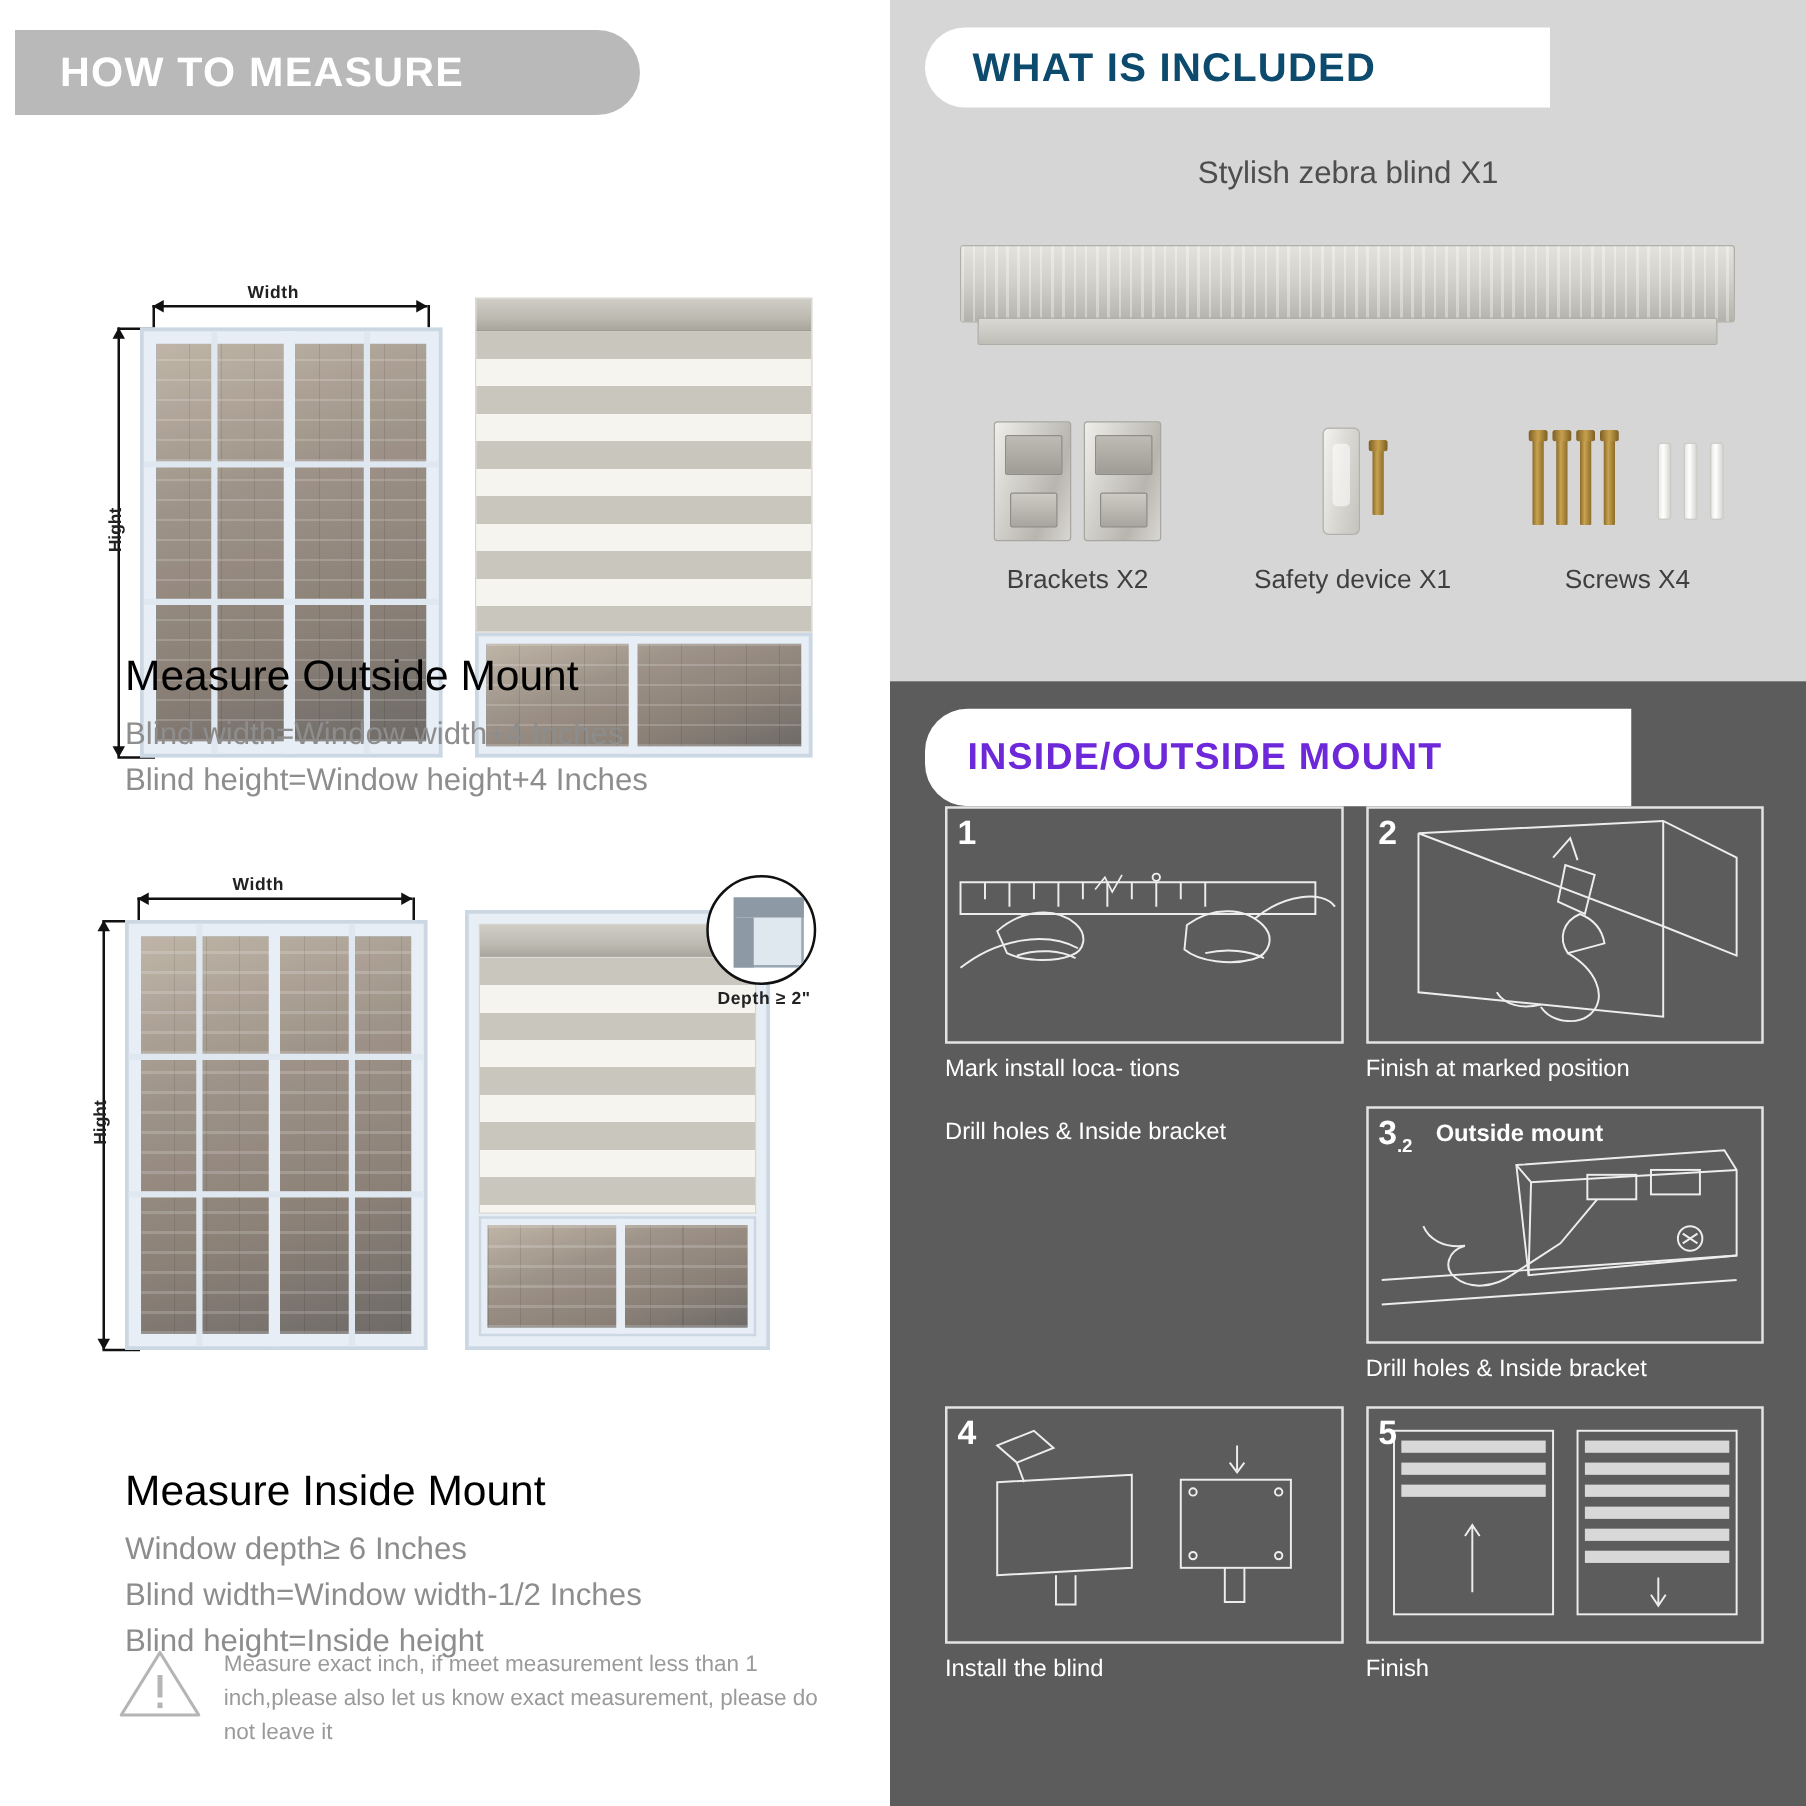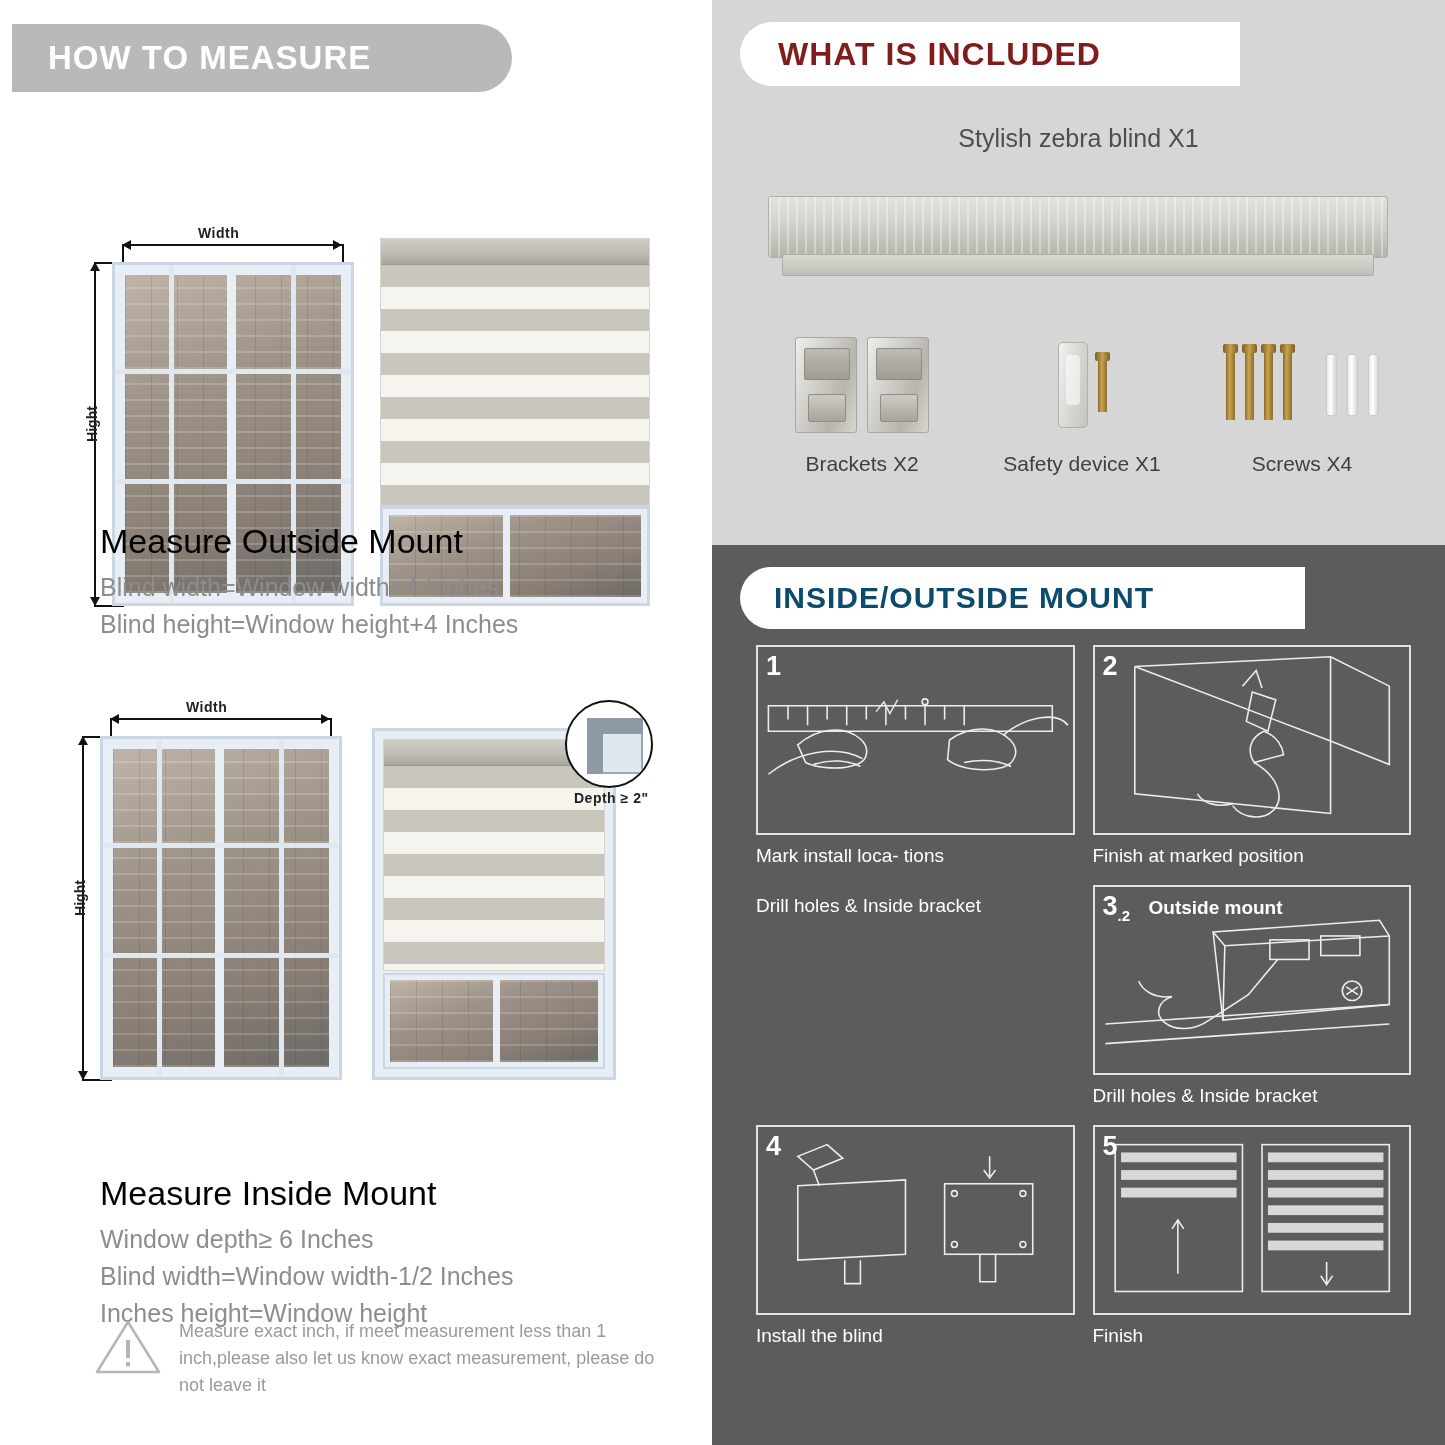--- a/index.html
+++ b/index.html
@@ -108,21 +108,21 @@
   .note-text { font-size:18px; color:#9a9a9a; line-height:1.5; }
 
   
   .right-col { position:absolute; left:712px; top:0; width:733px; height:1445px; }
   .included {
     position:absolute; left:0; top:0; width:733px; height:545px;
     background:#d6d6d6;
   }
   .banner.right {
     width:500px; margin-top:22px; margin-left:28px;
-    background:#ffffff; color:#7f1d1d;
+    background:#ffffff; color:#0c4a6e;
     border-radius:34px 0 0 34px;
     padding-left:38px;
     height:64px; font-size:32px;
   }
   .inc-title { text-align:center; font-size:25px; color:#4e4e4e; font-weight:normal; margin-top:38px; }
   .blind-prod {
     position:absolute; left:56px; top:196px; width:620px; height:92px;
   }
   .blind-prod .bar {
     position:absolute; left:0; top:0; width:100%; height:62px;
@@ -181,23 +181,23 @@
     border:1px solid #cbcbc6; border-radius:3px;
   }
 
   
   .mount {
     position:absolute; left:0; top:545px; width:733px; height:900px;
     background:#5c5c5c;
   }
   .banner.mount-banner {
     width:565px; margin-top:22px; margin-left:28px;
-    background:#ffffff; color:#0c4a6e;
+    background:#ffffff; color:#6d28d9;
     border-radius:34px 0 0 34px;
-    padding-left:34px; height:62px; font-size:30px;
+    padding-left:34px; height:78px; font-size:30px;
   }
   .steps {
     position:absolute; left:44px; top:100px; width:655px;
     display:grid; grid-template-columns:1fr 1fr; gap:18px 18px;
   }
   .step { }
   .step-box {
     position:relative; height:190px;
     border:2px solid #e3e3e3;
     background:#5c5c5c;
@@ -326,21 +326,21 @@
         <div style="position:absolute; left:20px; top:16px; width:56px; height:16px; background:#8d9aa6;"></div>
         <div style="position:absolute; left:20px; top:32px; width:16px; height:40px; background:#8d9aa6;"></div>
       </div>
       <div style="position:absolute; left:574px; top:100px;" class="dim-label">Depth ≥ 2"</div>
     </div>
 
     <div style="position:absolute; left:100px; top:1160px; width:620px;">
       <div class="head-title">Measure Inside Mount</div>
       <div class="bullet">Window depth≥ 6 Inches</div>
       <div class="bullet">Blind width=Window width-1/2 Inches</div>
-      <div class="bullet">Inches height=Window height</div>
+      <div class="bullet">Blind height=Inside height</div>
     </div>
 
     <div class="note-wrap">
       <div class="warn-tri">
         <svg viewBox="0 0 66 58">
           <polygon points="33,4 64,54 2,54" fill="none" stroke="#b5b5b5" stroke-width="2.5" stroke-linejoin="round"></polygon>
           <rect x="31" y="22" width="4" height="18" fill="#b5b5b5"></rect>
           <rect x="31" y="44" width="4" height="4.5" fill="#b5b5b5"></rect>
         </svg>
       </div>

